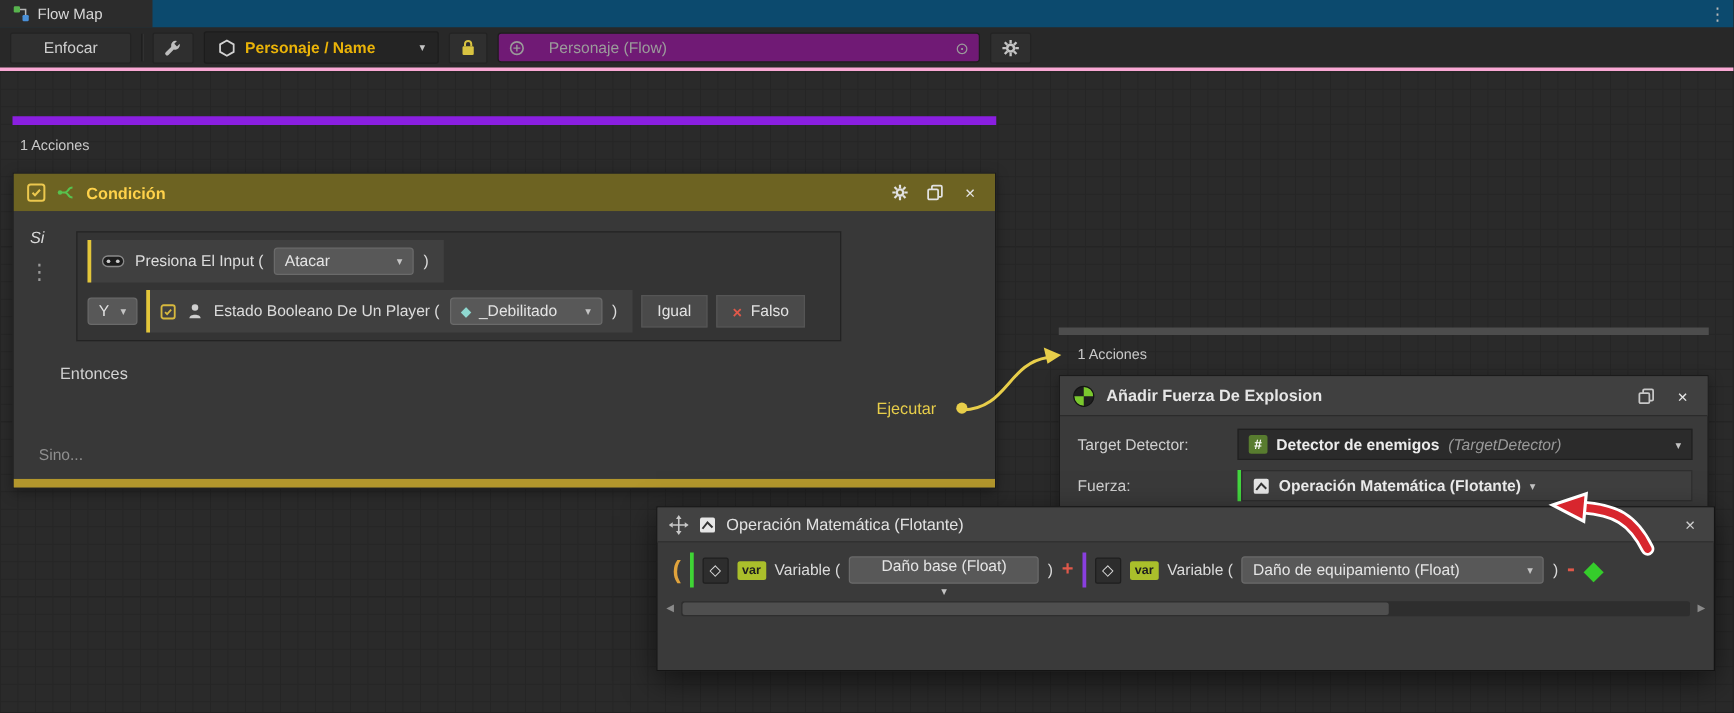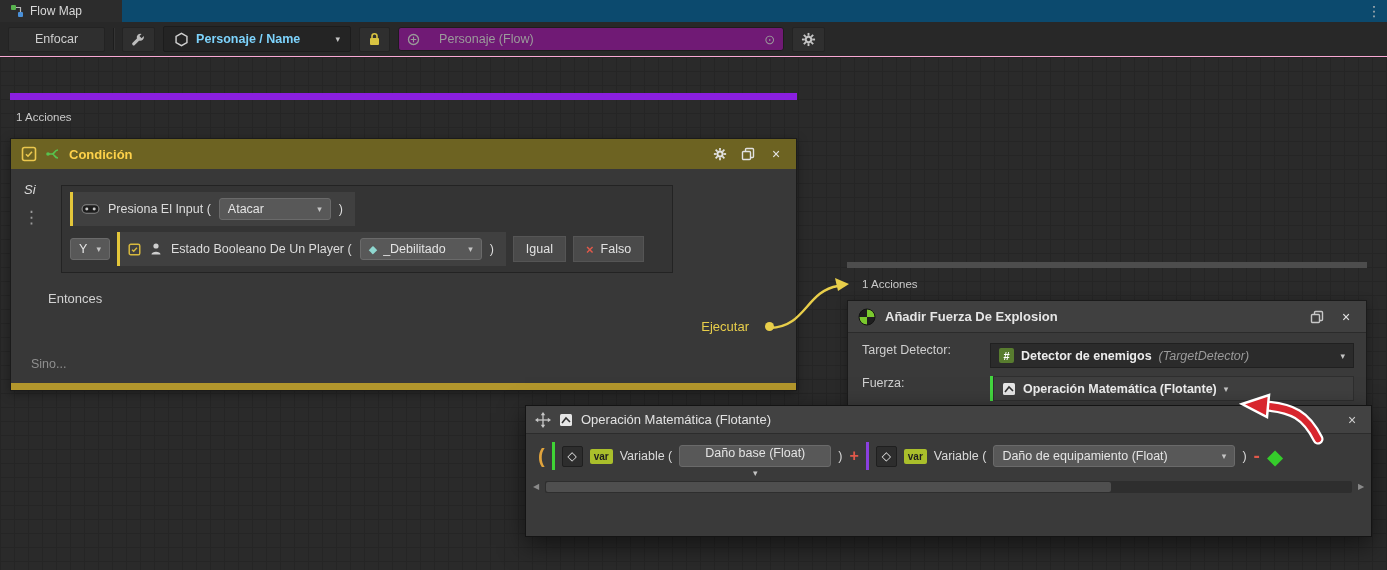--- a/index.html
+++ b/index.html
@@ -8,26 +8,26 @@
     position:relative; width:1387px; height:570px; overflow:hidden;
     background:#282828; color:#d4d4d4;
     font-family:"Liberation Sans", sans-serif; font-size:12.5px;
     user-select:none;
   }
   
   .titlebar{ position:absolute; top:0; left:0; right:0; height:22px; background:#0c4a6e; display:flex; align-items:stretch; }
   .tab{ width:122px; display:flex; align-items:center; gap:6px; padding:0 10px; background:#2c2c2c; color:#d8d8d8; font-size:12px; cursor:pointer; }
   .kebab{ margin-left:auto; width:26px; display:flex; align-items:center; justify-content:center; color:#b8b8b8; font-size:14px; cursor:pointer; }
   
-  .toolbar{ position:absolute; top:22px; left:0; right:0; height:35px; background:#282828; border-bottom:1px solid #f9a8d4; display:flex; align-items:center; padding:0 8px; gap:8px; }
+  .toolbar{ position:absolute; top:22px; left:0; right:0; height:35px; background:#282828; border-bottom:3px solid #f9a8d4; display:flex; align-items:center; padding:0 8px; gap:8px; }
   .tbtn{ height:25px; display:flex; align-items:center; justify-content:center; background:#2f2f2f; border:1px solid #232323; border-radius:2px; color:#cfcfcf; padding:0 26px; cursor:pointer; font-size:12.5px; font-family:inherit; }
   .tbtn.icon{ padding:0 8px; }
   .tsep{ width:1px; height:22px; background:#1d1d1d; box-shadow:1px 0 0 #343434; }
   .tdd{ height:26px; display:flex; align-items:center; gap:7px; background:#242424; border:1px solid #1c1c1c; border-radius:2px; padding:0 10px; cursor:pointer; min-width:188px; }
-  .tdd-label{ color:#7dd3fc; font-weight:bold; }
+  .tdd-label{ color:#eab308; font-weight:bold; }
   .caret{ font-size:9px; color:#c4c4c4; }
   .objfield{ width:386px; height:24px; display:flex; align-items:center; gap:19px; background:#701a75; border:1px solid #1d1d1d; border-radius:3px; padding:0 8px; color:#9b9b9b; cursor:pointer; }
   .objfield .picker{ margin-left:auto; font-size:13px; color:#9b9b9b; cursor:pointer; }
   
   .canvas{
     position:absolute; top:57px; left:0; right:0; bottom:0;
     background-color:#2a2a2a;
     background-image:
       linear-gradient(#252525 1px, transparent 1px),
       linear-gradient(90deg,#252525 1px, transparent 1px),
@@ -63,21 +63,21 @@
   .entonces{ position:absolute; left:37px; top:122px; font-size:13px; color:#d2d2d2; }
   .sino{ position:absolute; left:20px; top:188px; font-size:12.5px; color:#8f8f8f; }
   .ejecutar{ position:absolute; right:22px; top:150px; display:flex; align-items:center; gap:16px; color:#e8ce4a; font-size:13px; cursor:crosshair; }
   .port-dot{ width:9px; height:9px; border-radius:50%; background:#e8ce4a; }
   .gold-strip{ height:7px; background:#b2962c; }
   
   .act-node{ position:absolute; left:847px; top:243px; width:520px; height:168px; background:#3a3a3a; border:1px solid #1b1b1b; z-index:2; box-shadow:0 3px 10px rgba(0,0,0,.35); }
   .act-header{ height:32px; background:#404040; border-bottom:1px solid #2b2b2b; display:flex; align-items:center; gap:9px; padding:0 10px; cursor:grab; }
   .act-title{ color:#e6e6e6; font-size:13px; font-weight:600; }
   .act-rows{ padding:10px 12px 0 14px; display:flex; flex-direction:column; gap:8px; }
-  .act-row{ display:flex; }
+  .act-row{ display:flex; align-items:center; }
   .act-label{ width:128px; flex:none; color:#cfcfcf; }
   .field-dd{ flex:1; height:25px; background:#2b2b2b; border:1px solid #202020; display:flex; align-items:center; gap:7px; padding:0 8px; cursor:pointer; }
   .field-dd b{ color:#ececec; font-weight:bold; }
   .ftype{ color:#9a9a9a; font-style:italic; }
   .mla{ margin-left:auto; }
   .vbar{ width:3px; height:25px; flex:none; }
   .vbar.green{ background:#43d63f; }
   .field-dd.light{ background:#3f3f3f; border-color:#2e2e2e; }
   .hash-icon{ width:15px; height:15px; flex:none; background:#587c2f; color:#fff; border-radius:2px; font-size:11px; font-weight:bold; display:flex; align-items:center; justify-content:center; }
   

